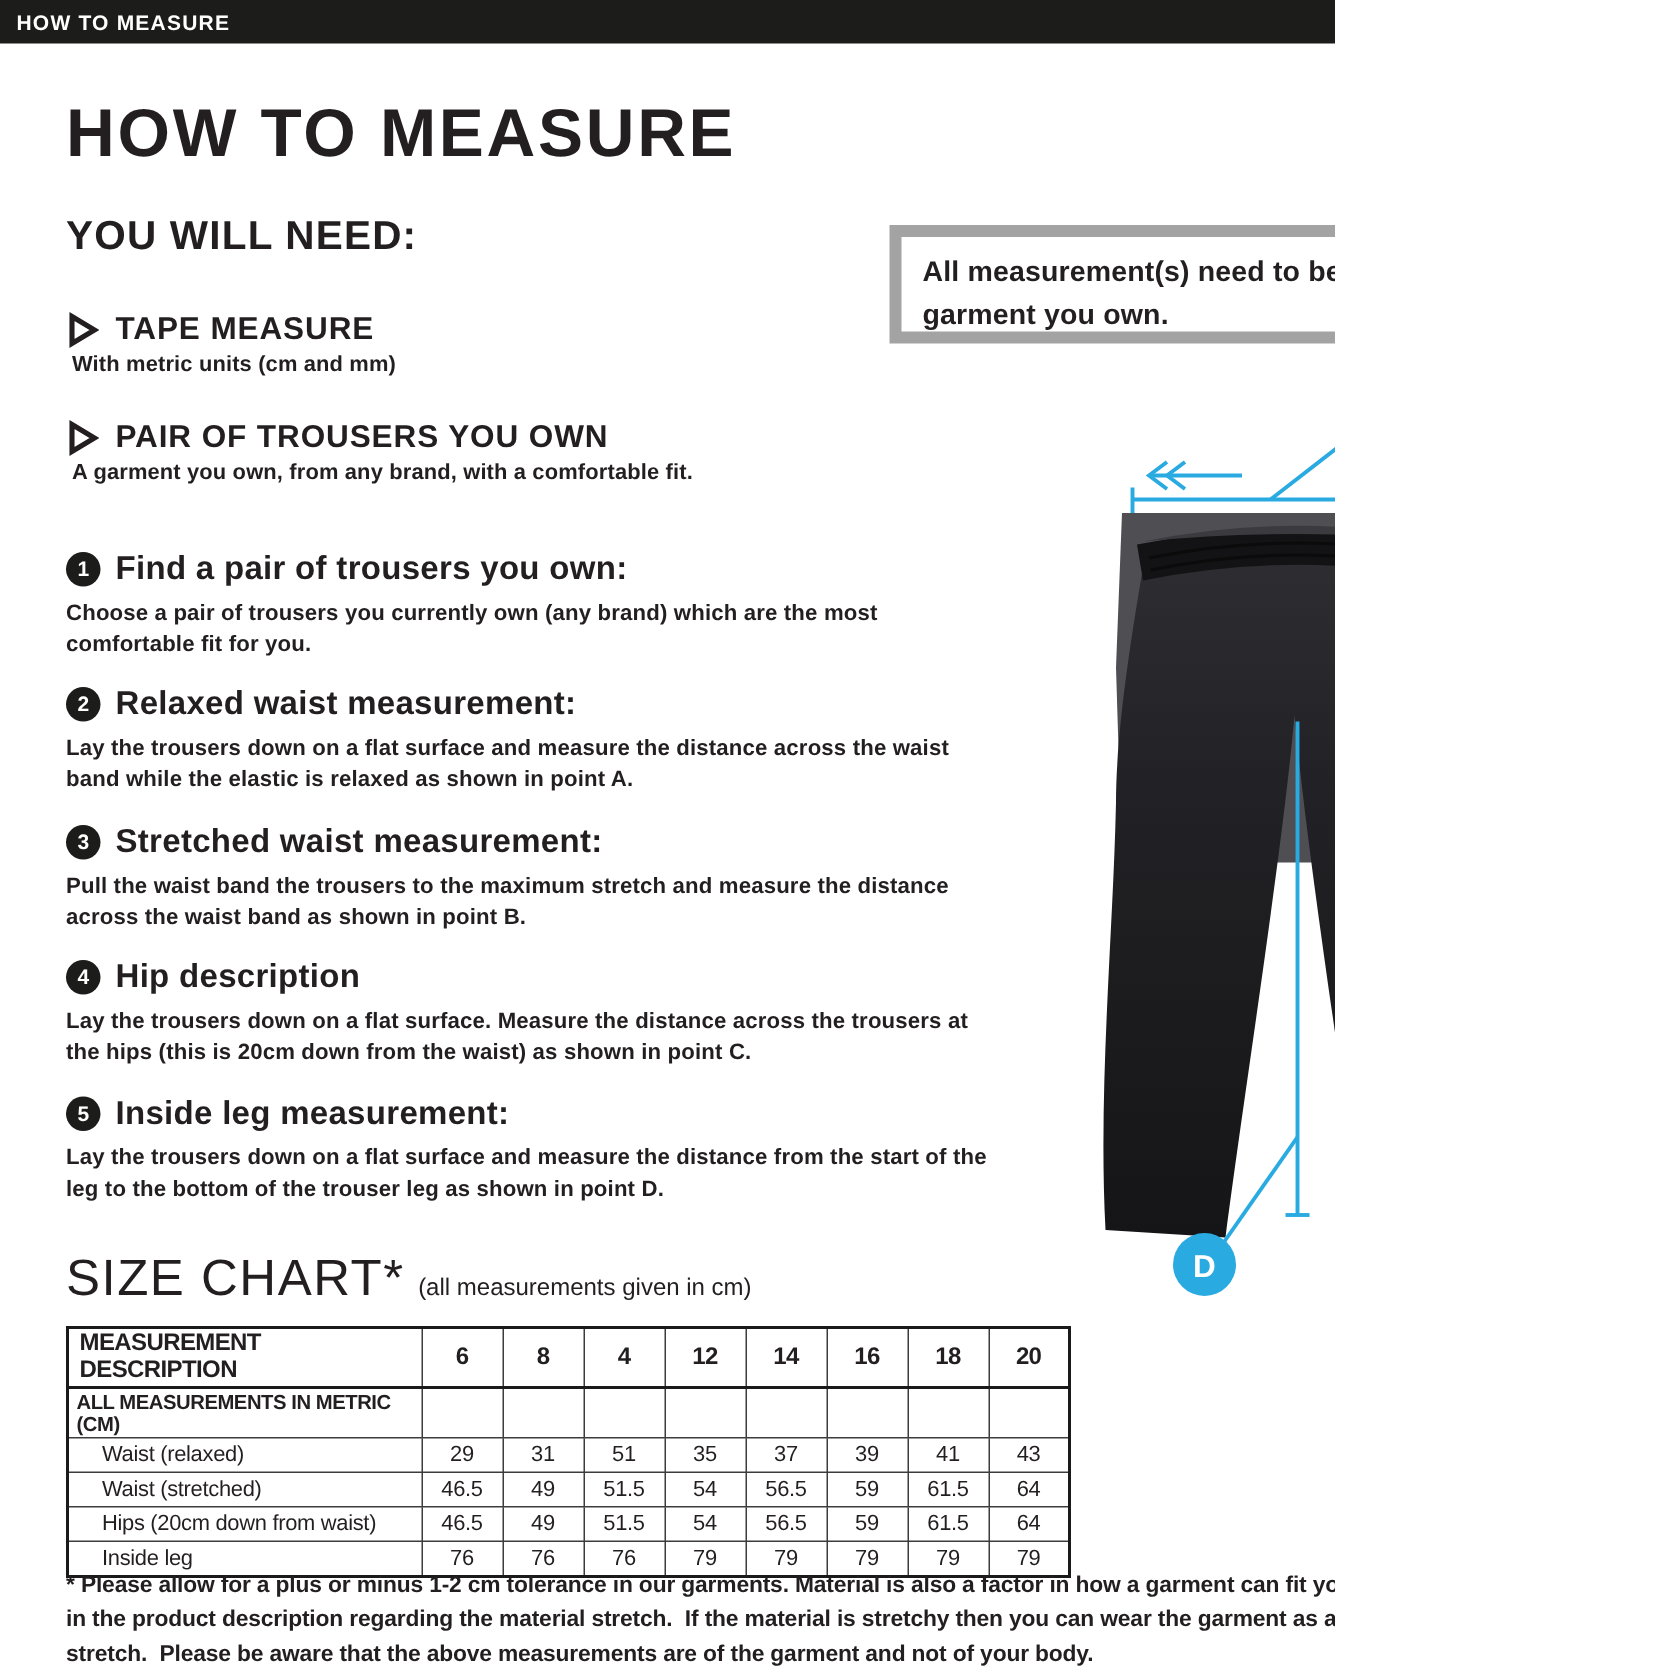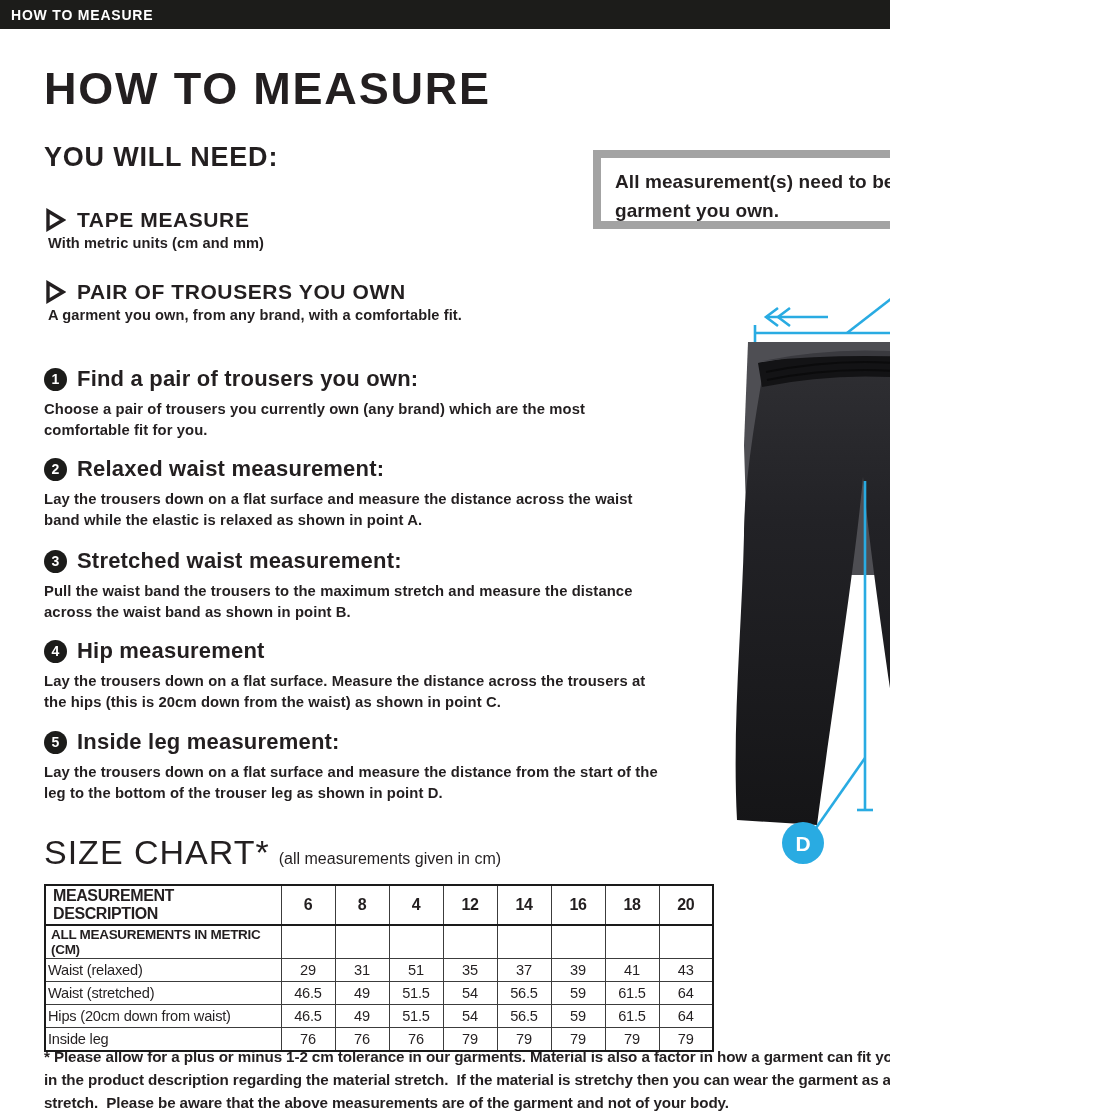--- a/index.html
+++ b/index.html
@@ -43,21 +43,21 @@
   table.size th,table.size td{border:1px solid #3c3c3c;box-sizing:border-box;
              font-family:"Liberation Sans",sans-serif;}
   table.size col.c-desc{width:236px;}
   table.size col.c-val{width:54px;}
   tr.hd th{height:28px;font-size:16px;font-weight:bold;letter-spacing:-0.4px;
            border-bottom:2px solid #1a1a1a;}
   tr.hd th.desc{text-align:left;padding-left:7px;}
   tr.metric td{height:22px;font-size:13.5px;font-weight:bold;letter-spacing:-0.3px;}
   tr.metric td.desc{text-align:left;padding-left:5px;}
   tr.data td{height:23px;font-size:14.6px;text-align:center;letter-spacing:-0.2px;}
-  tr.data td.desc{text-align:left;padding-left:2px;}
+  tr.data td.desc{text-align:left;padding-left:22px;}
   
   .footnote{position:absolute;left:44px;top:1031px;width:1054px;font-size:15.2px;font-weight:bold;
             line-height:1.5;letter-spacing:-0.1px;white-space:pre-wrap;}
   
   .diagram{position:absolute;left:730px;top:245px;width:390px;height:625px;}
   svg text{font-family:"Liberation Sans",sans-serif;}
 </style>
 </head>
 <body>
 
@@ -118,21 +118,21 @@
     <div class="step-head">
       <span class="step-num">3</span>
       <span class="step-title">Stretched waist measurement:</span>
     </div>
     <p class="step-desc">Pull the waist band the trousers to the maximum stretch and measure the distance across the waist band as shown in point B.</p>
   </div>
 
   <div class="step" style="top:638px;">
     <div class="step-head">
       <span class="step-num">4</span>
-      <span class="step-title">Hip measurement</span>
+      <span class="step-title">Hip description</span>
     </div>
     <p class="step-desc">Lay the trousers down on a flat surface. Measure the distance across the trousers at the hips (this is 20cm down from the waist) as shown in point C.</p>
   </div>
 
   <div class="step" style="top:729px;">
     <div class="step-head">
       <span class="step-num">5</span>
       <span class="step-title">Inside leg measurement:</span>
     </div>
     <p class="step-desc">Lay the trousers down on a flat surface and measure the distance from the start of the leg to the bottom of the trouser leg as shown in point D.</p>

